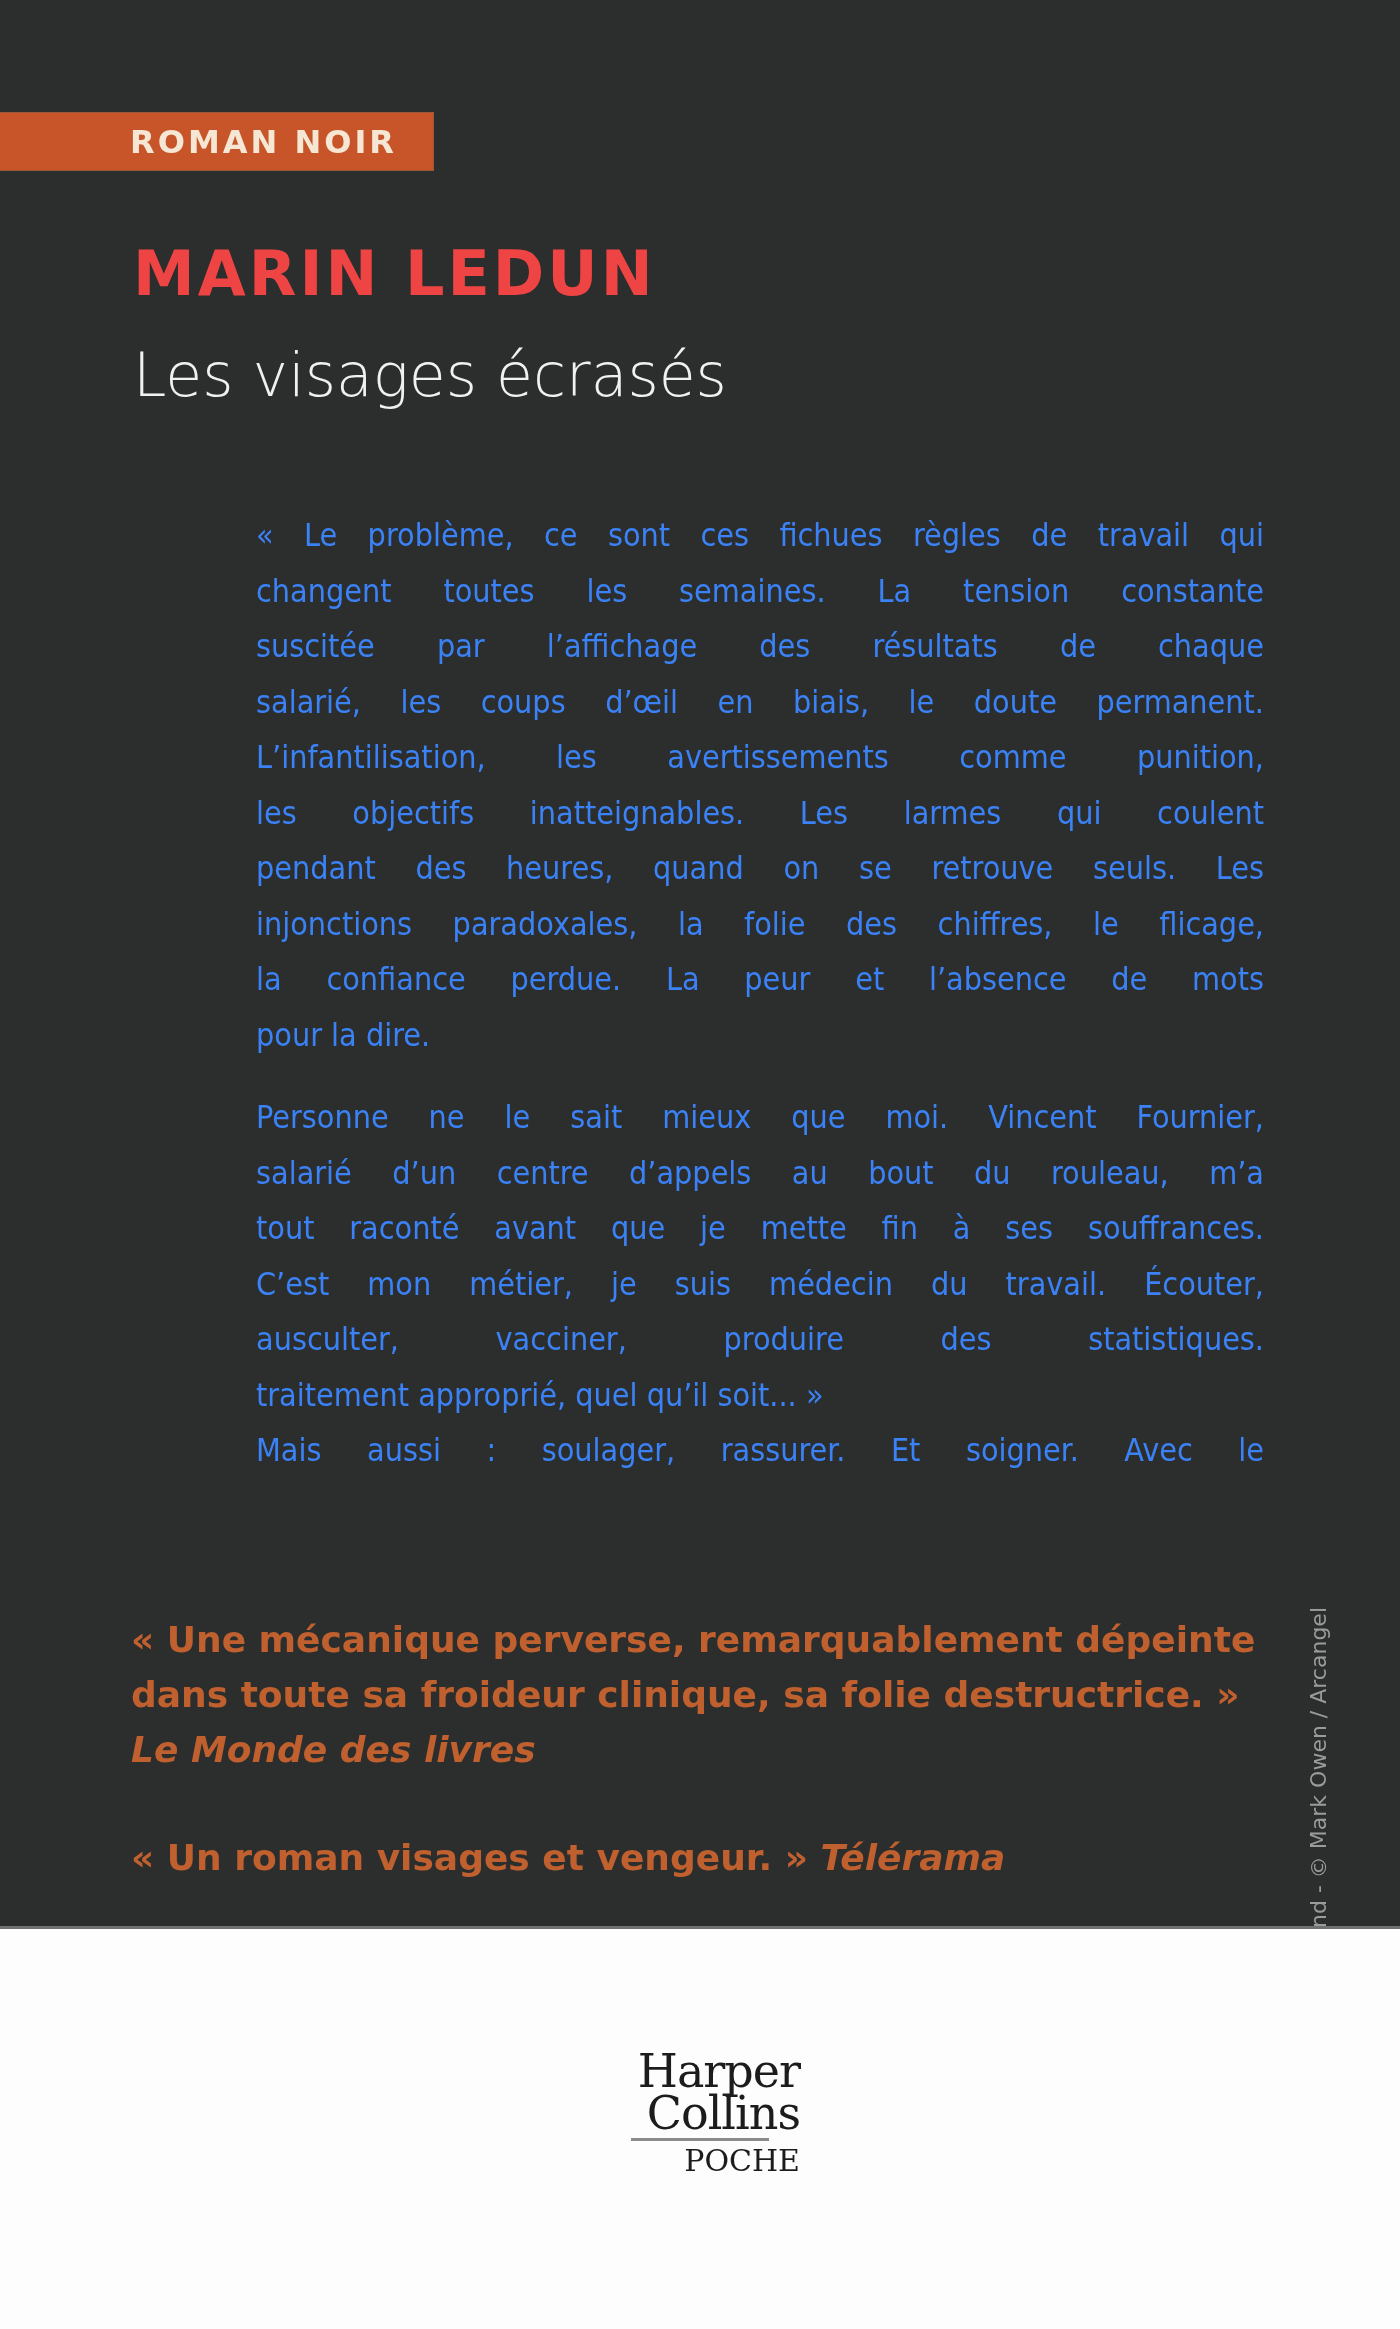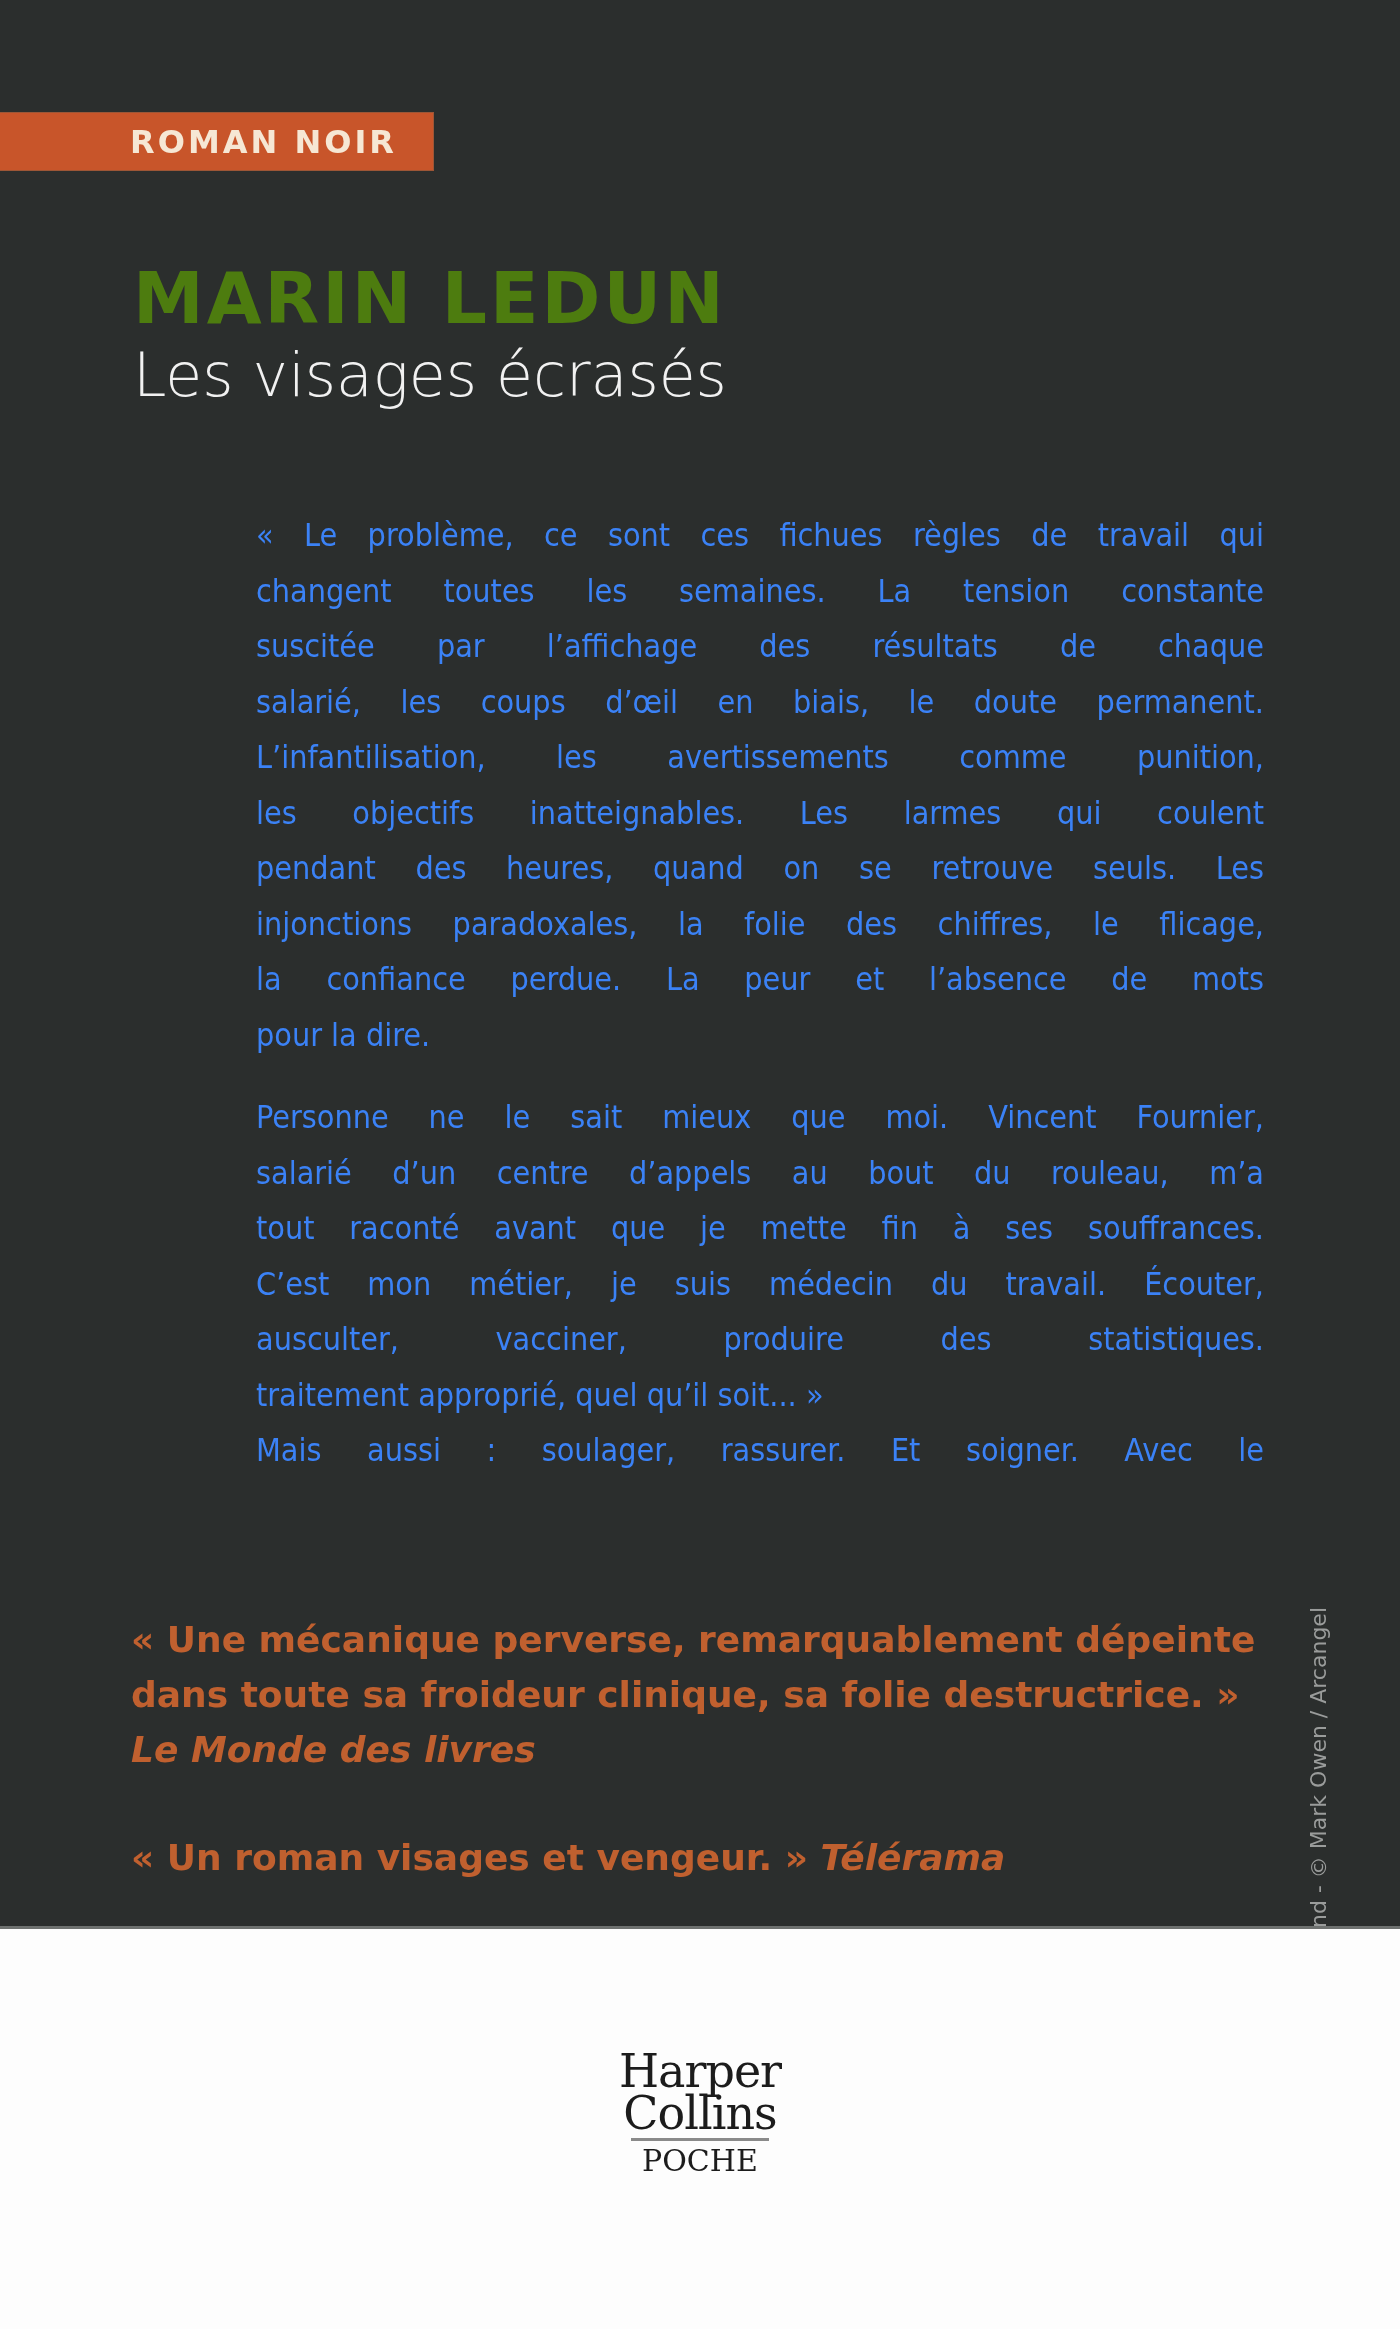--- a/index.html
+++ b/index.html
@@ -4,36 +4,36 @@
 <style>
   html, body { margin:0; padding:0; }
   body { width:1400px; height:2329px; background:#fdfdfd; position:relative; overflow:hidden; }
   .cover { position:absolute; left:0; top:0; width:1400px; height:1928px; background:#2b2e2d; }
   .cover-edge { position:absolute; left:0; top:1926px; width:1400px; height:3px; background:#6e716f; }
   .band { position:absolute; left:0; top:113px; width:433px; height:57px; background:#c8552a;
           box-shadow: 0 0 0 1px #9d5636; }
   .band span { position:absolute; right:36px; top:10px; font-family:"DejaVu Sans", sans-serif;
           font-size:32px; letter-spacing:3px; color:#f6e7d4; font-weight:bold; }
   .author { position:absolute; left:133px; top:243px; font-family:"DejaVu Sans", sans-serif;
-          font-weight:bold; font-size:71px; letter-spacing:3px; color:#4d7c0f; line-height:1; white-space:nowrap;margin-top:20px; }
+          font-weight:bold; font-size:62px; letter-spacing:3px; color:#ef4444; line-height:1; white-space:nowrap; }
   .title { position:absolute; left:133px; top:345px; font-family:"DejaVu Sans", sans-serif;
           font-size:60px; color:#f1f1f1; line-height:1; white-space:nowrap; font-weight:300; }
   .blurb { position:absolute; left:256px; top:508px; width:1008px; font-family:"DejaVu Sans Condensed","DejaVu Sans", sans-serif;
           font-size:32px; line-height:55.5px; color:#3b82f6; }
   .blurb .line { display:block; text-align:justify; text-align-last:justify; white-space:nowrap; height:55.5px; overflow:visible; }
   .blurb .line.last { text-align-last:left; }
   .blurb .para { display:block; margin-bottom:27px; }
   .press { position:absolute; left:131px; font-family:"DejaVu Sans", sans-serif; font-weight:bold;
           color:#c0602f; font-size:36px; line-height:55px; white-space:nowrap; }
   .press .src { font-style:italic; }
   .press1 { top:1612px; }
   .press2 { top:1830px; }
   .credit { position:absolute; left:1305px; top:1928px; transform-origin:0 0; transform:rotate(-90deg);
           font-family:"DejaVu Sans", sans-serif; font-size:22px; color:#9a9c9b; white-space:nowrap; width:380px; text-align:left; line-height:28px; }
-  .logo { position:absolute; left:600px; top:2050px; width:200px; text-align:center;
+  .logo { position:absolute; left:600px; top:2050px; width:200px; text-align:right;
           font-family:"DejaVu Serif", serif; color:#1c1c1c; }
   .logo .l1, .logo .l2 { display:block; font-size:46px; line-height:42px; letter-spacing:-1px; }
   .logo .rule { display:block; width:138px; height:3px; background:#8a8a8a; margin:4px auto 3px; }
   .logo .l3 { display:block; font-size:30px; line-height:34px; letter-spacing:0px; }
 </style>
 </head>
 <body>
 
 <div class="cover"></div>
 <div class="cover-edge"></div>

